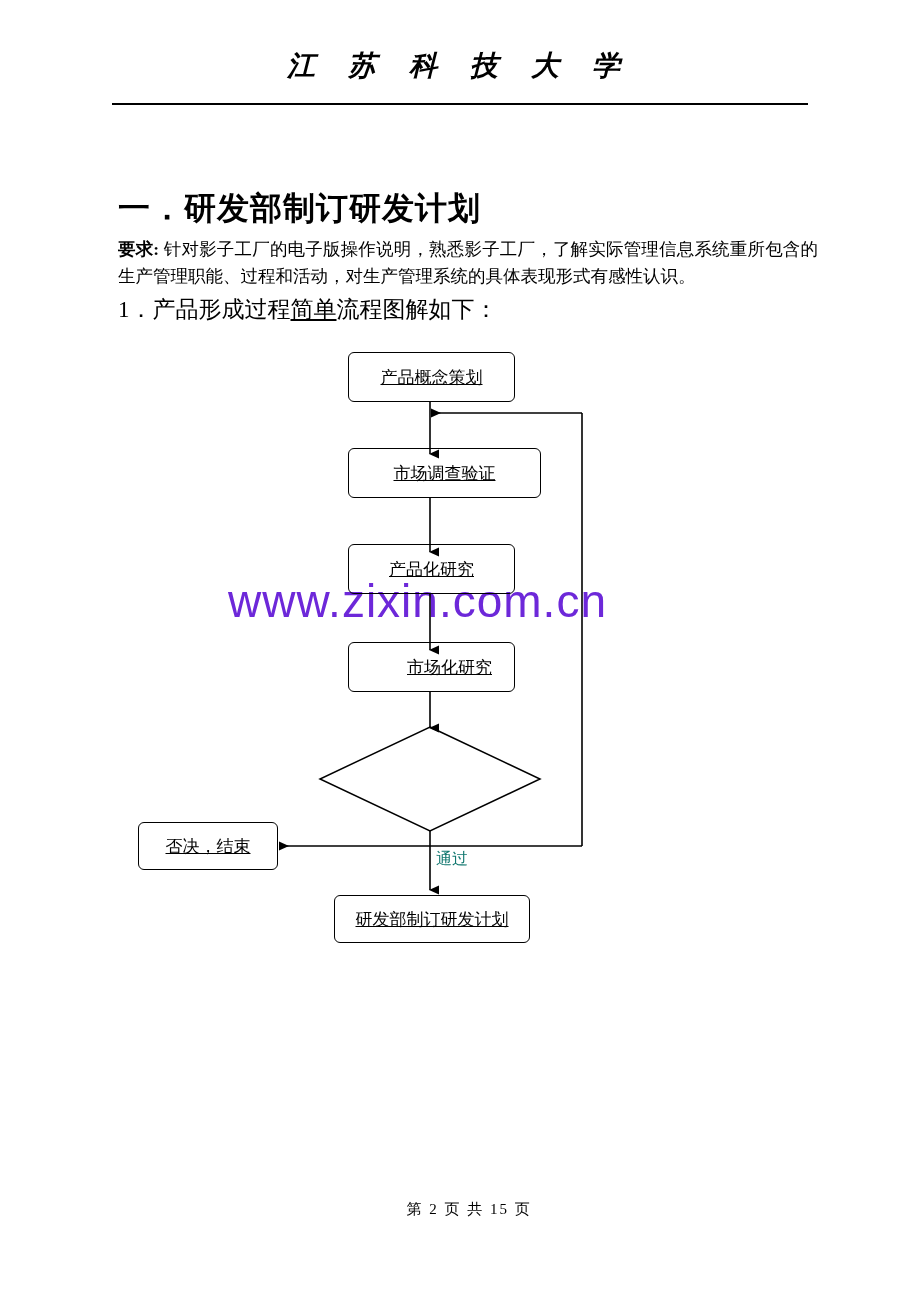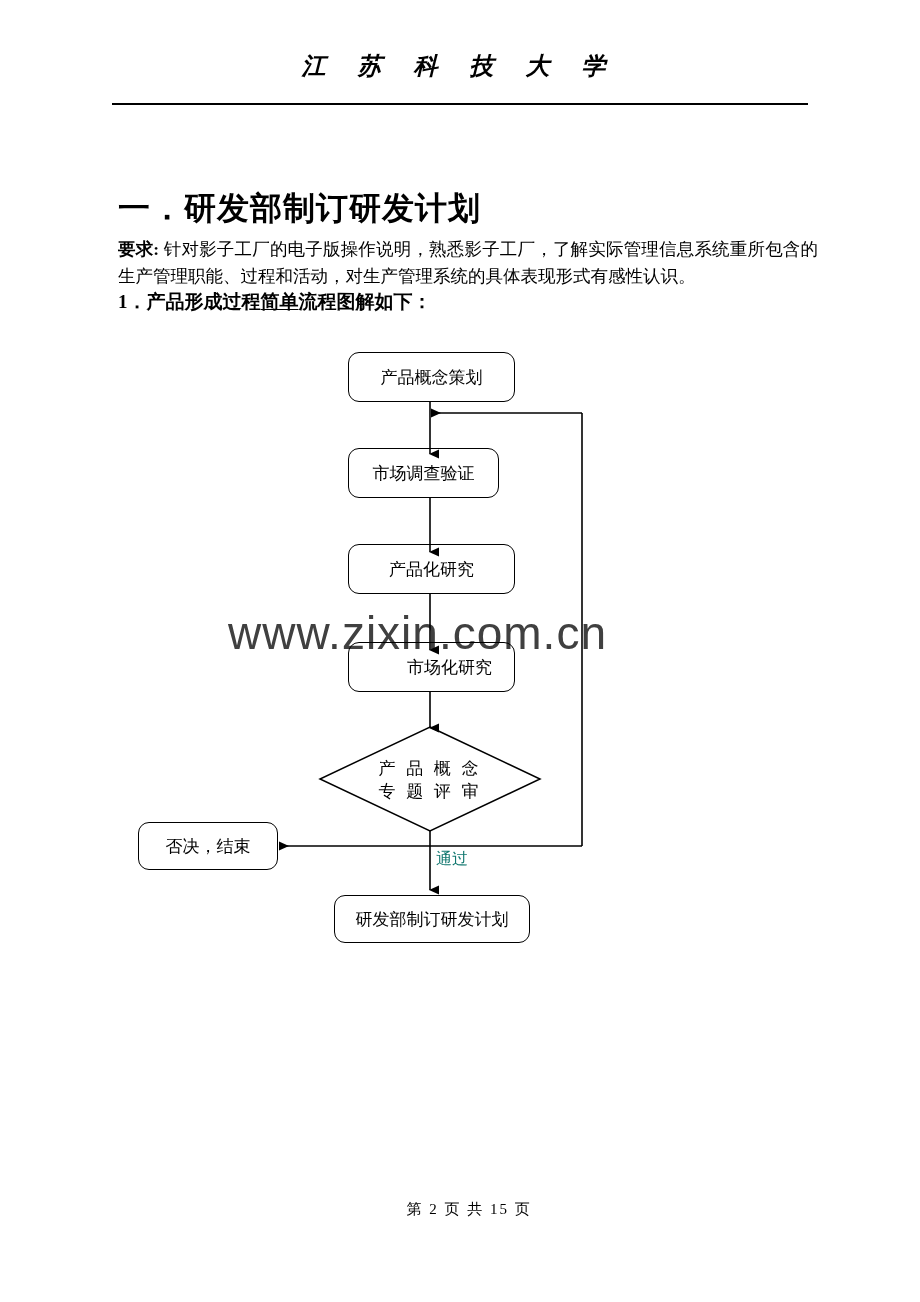--- a/index.html
+++ b/index.html
@@ -26,21 +26,21 @@
   
   .doc-header {
     position: absolute;
     left: 112px;
     top: 46px;
     width: 696px;
     text-align: center;
   }
   .doc-header .univ-name {
     font-family: "Liberation Serif", "DejaVu Serif", serif;
-    font-size: 24px;
+    font-size: 28px;
     font-weight: bold;
     font-style: italic;
     letter-spacing: 13px;
     line-height: 40px;
     color: #000;
     white-space: nowrap;
   }
   .header-rule {
     position: absolute;
     left: 112px;
@@ -69,40 +69,40 @@
     font-size: 17.5px;
     line-height: 27px;
     text-align: justify;
   }
   .req-para .req-label {
     font-weight: bold;
   }
   .item-line {
     position: absolute;
     left: 118px;
-    top: 288px;
-    font-size: 19px;
-    font-weight: bold;
+    top: 296px;
+    font-size: 23px;
+    font-weight: normal;
     line-height: 28px;
     white-space: nowrap;
   }
   .item-line .u {
     text-decoration: underline;
   }
 
   
   .watermark {
     position: absolute;
     left: 228px;
-    top: 606px;
+    top: 574px;
     width: 470px;
     font-family: "Liberation Sans", "DejaVu Sans", sans-serif;
     font-size: 46px;
     letter-spacing: 1px;
-    color: #404040;
+    color: #6d28d9;
     white-space: nowrap;
     pointer-events: none;
   }
 
   
   .flow {
     position: absolute;
     left: 0;
     top: 330px;
     width: 920px;
@@ -119,21 +119,22 @@
     display: flex;
     align-items: center;
     justify-content: center;
     font-family: "Liberation Sans", "DejaVu Sans", sans-serif;
     font-size: 17px;
     color: #000;
     background: transparent;
   }
   .node.proc {
     border: 1.3px solid #000;
-    border-radius: 11px;
+    border-radius: 6px;
+    text-decoration: underline;
   }
   .node.decision {
     border: none;
     line-height: 23px;
     text-align: center;
     letter-spacing: 3px;
   }
   .edge-label {
     position: absolute;
     font-family: "Liberation Sans", "DejaVu Sans", sans-serif;
@@ -205,38 +206,32 @@
 
       <line x1="430" y1="501" x2="430" y2="560" stroke="#000" stroke-width="1.6" marker-end="url(#arrowDown)"></line>
 
       <line x1="582" y1="516" x2="280" y2="516" stroke="#000" stroke-width="1.6" marker-end="url(#arrowLeft)"></line>
     </svg>
 
     <div class="node proc" style="left:348px; top:22px; width:167px; height:50px;">
       <span>产品概念策划</span>
     </div>
 
-    <div class="node proc" style="left:348px; top:118px; width:151px; height:50px;">
+    <div class="node proc" style="left:348px; top:118px; width:193px; height:50px;">
       <span>市场调查验证</span>
     </div>
 
     <div class="node proc" style="left:348px; top:214px; width:167px; height:50px;">
       <span>产品化研究</span>
     </div>
 
     <div class="node proc" style="left:348px; top:312px; width:167px; height:50px;padding-left:36px;">
       <span>市场化研究</span>
     </div>
 
-    <div class="node decision" style="left:330px; top:424px; width:200px; height:52px;">
-      <div>
-        <div>产 品 概 念</div>
-        <div>专 题 评 审</div>
-      </div>
-    </div>
 
     <div class="node proc" style="left:334px; top:565px; width:196px; height:48px;">
       <span>研发部制订研发计划</span>
     </div>
 
     <div class="node proc" style="left:138px; top:492px; width:140px; height:48px;">
       <span>否决，结束</span>
     </div>
 
     <div class="edge-label" style="left:436px; top:519px;">通过</div>

